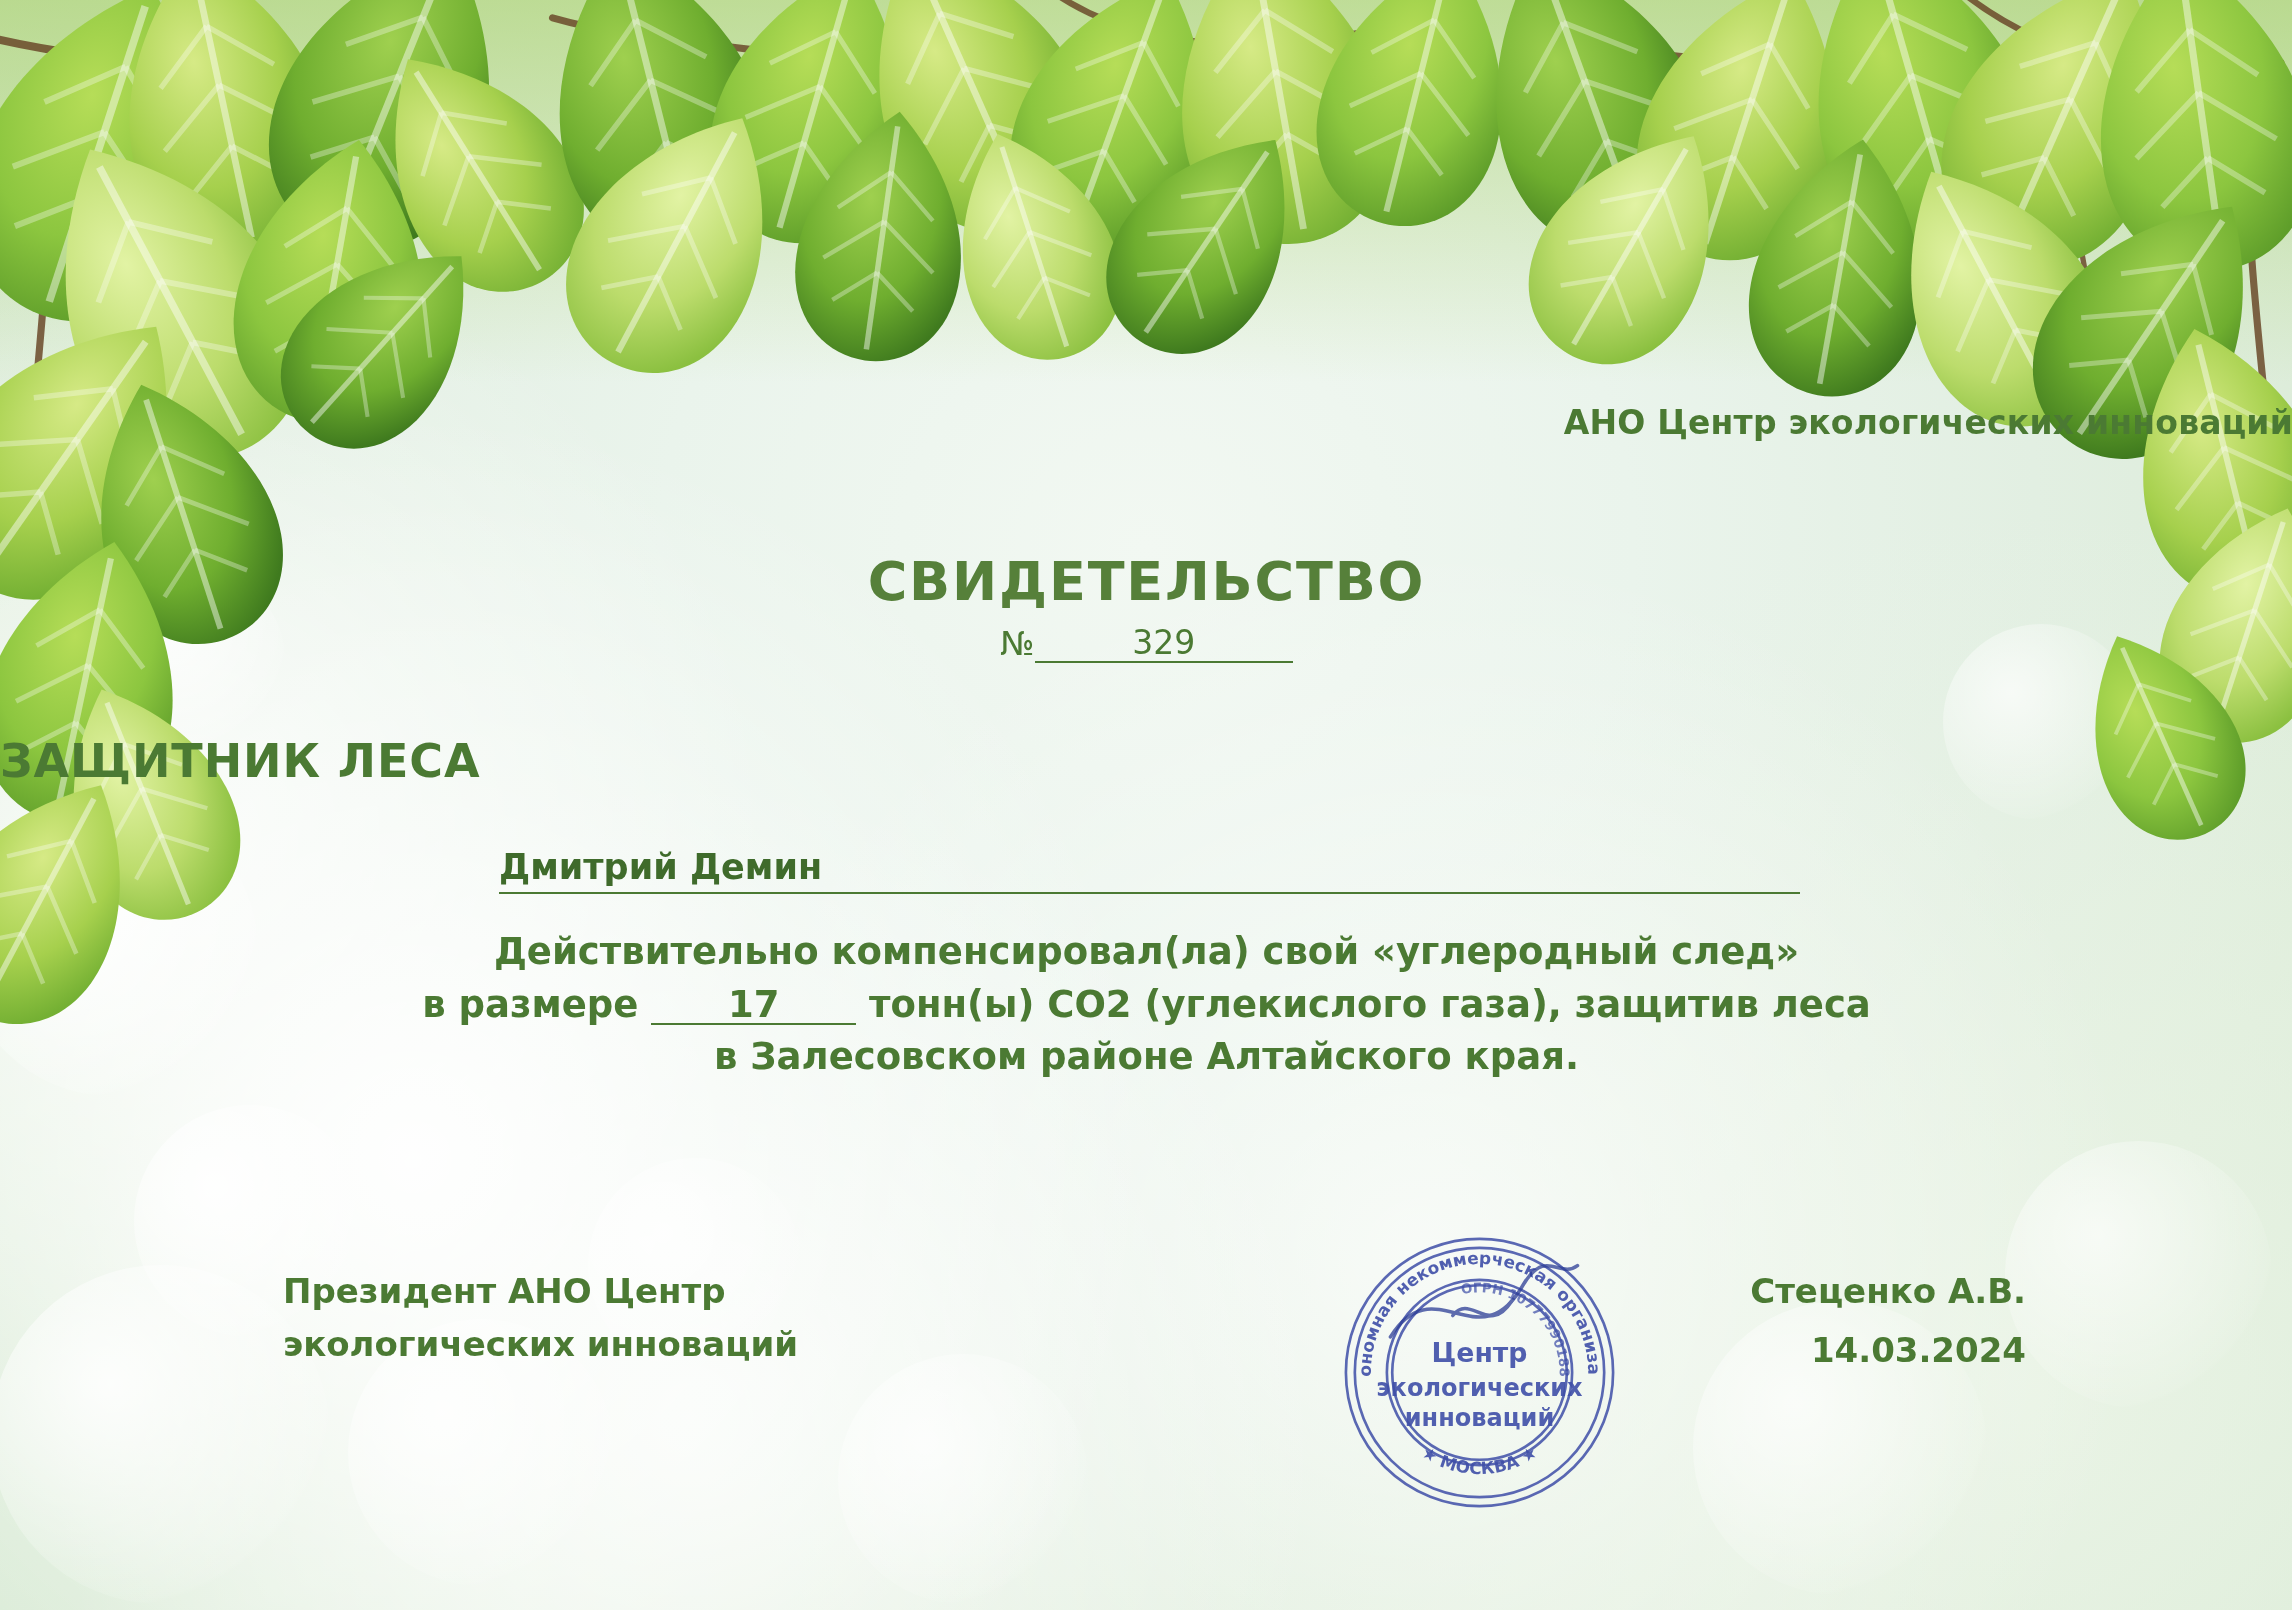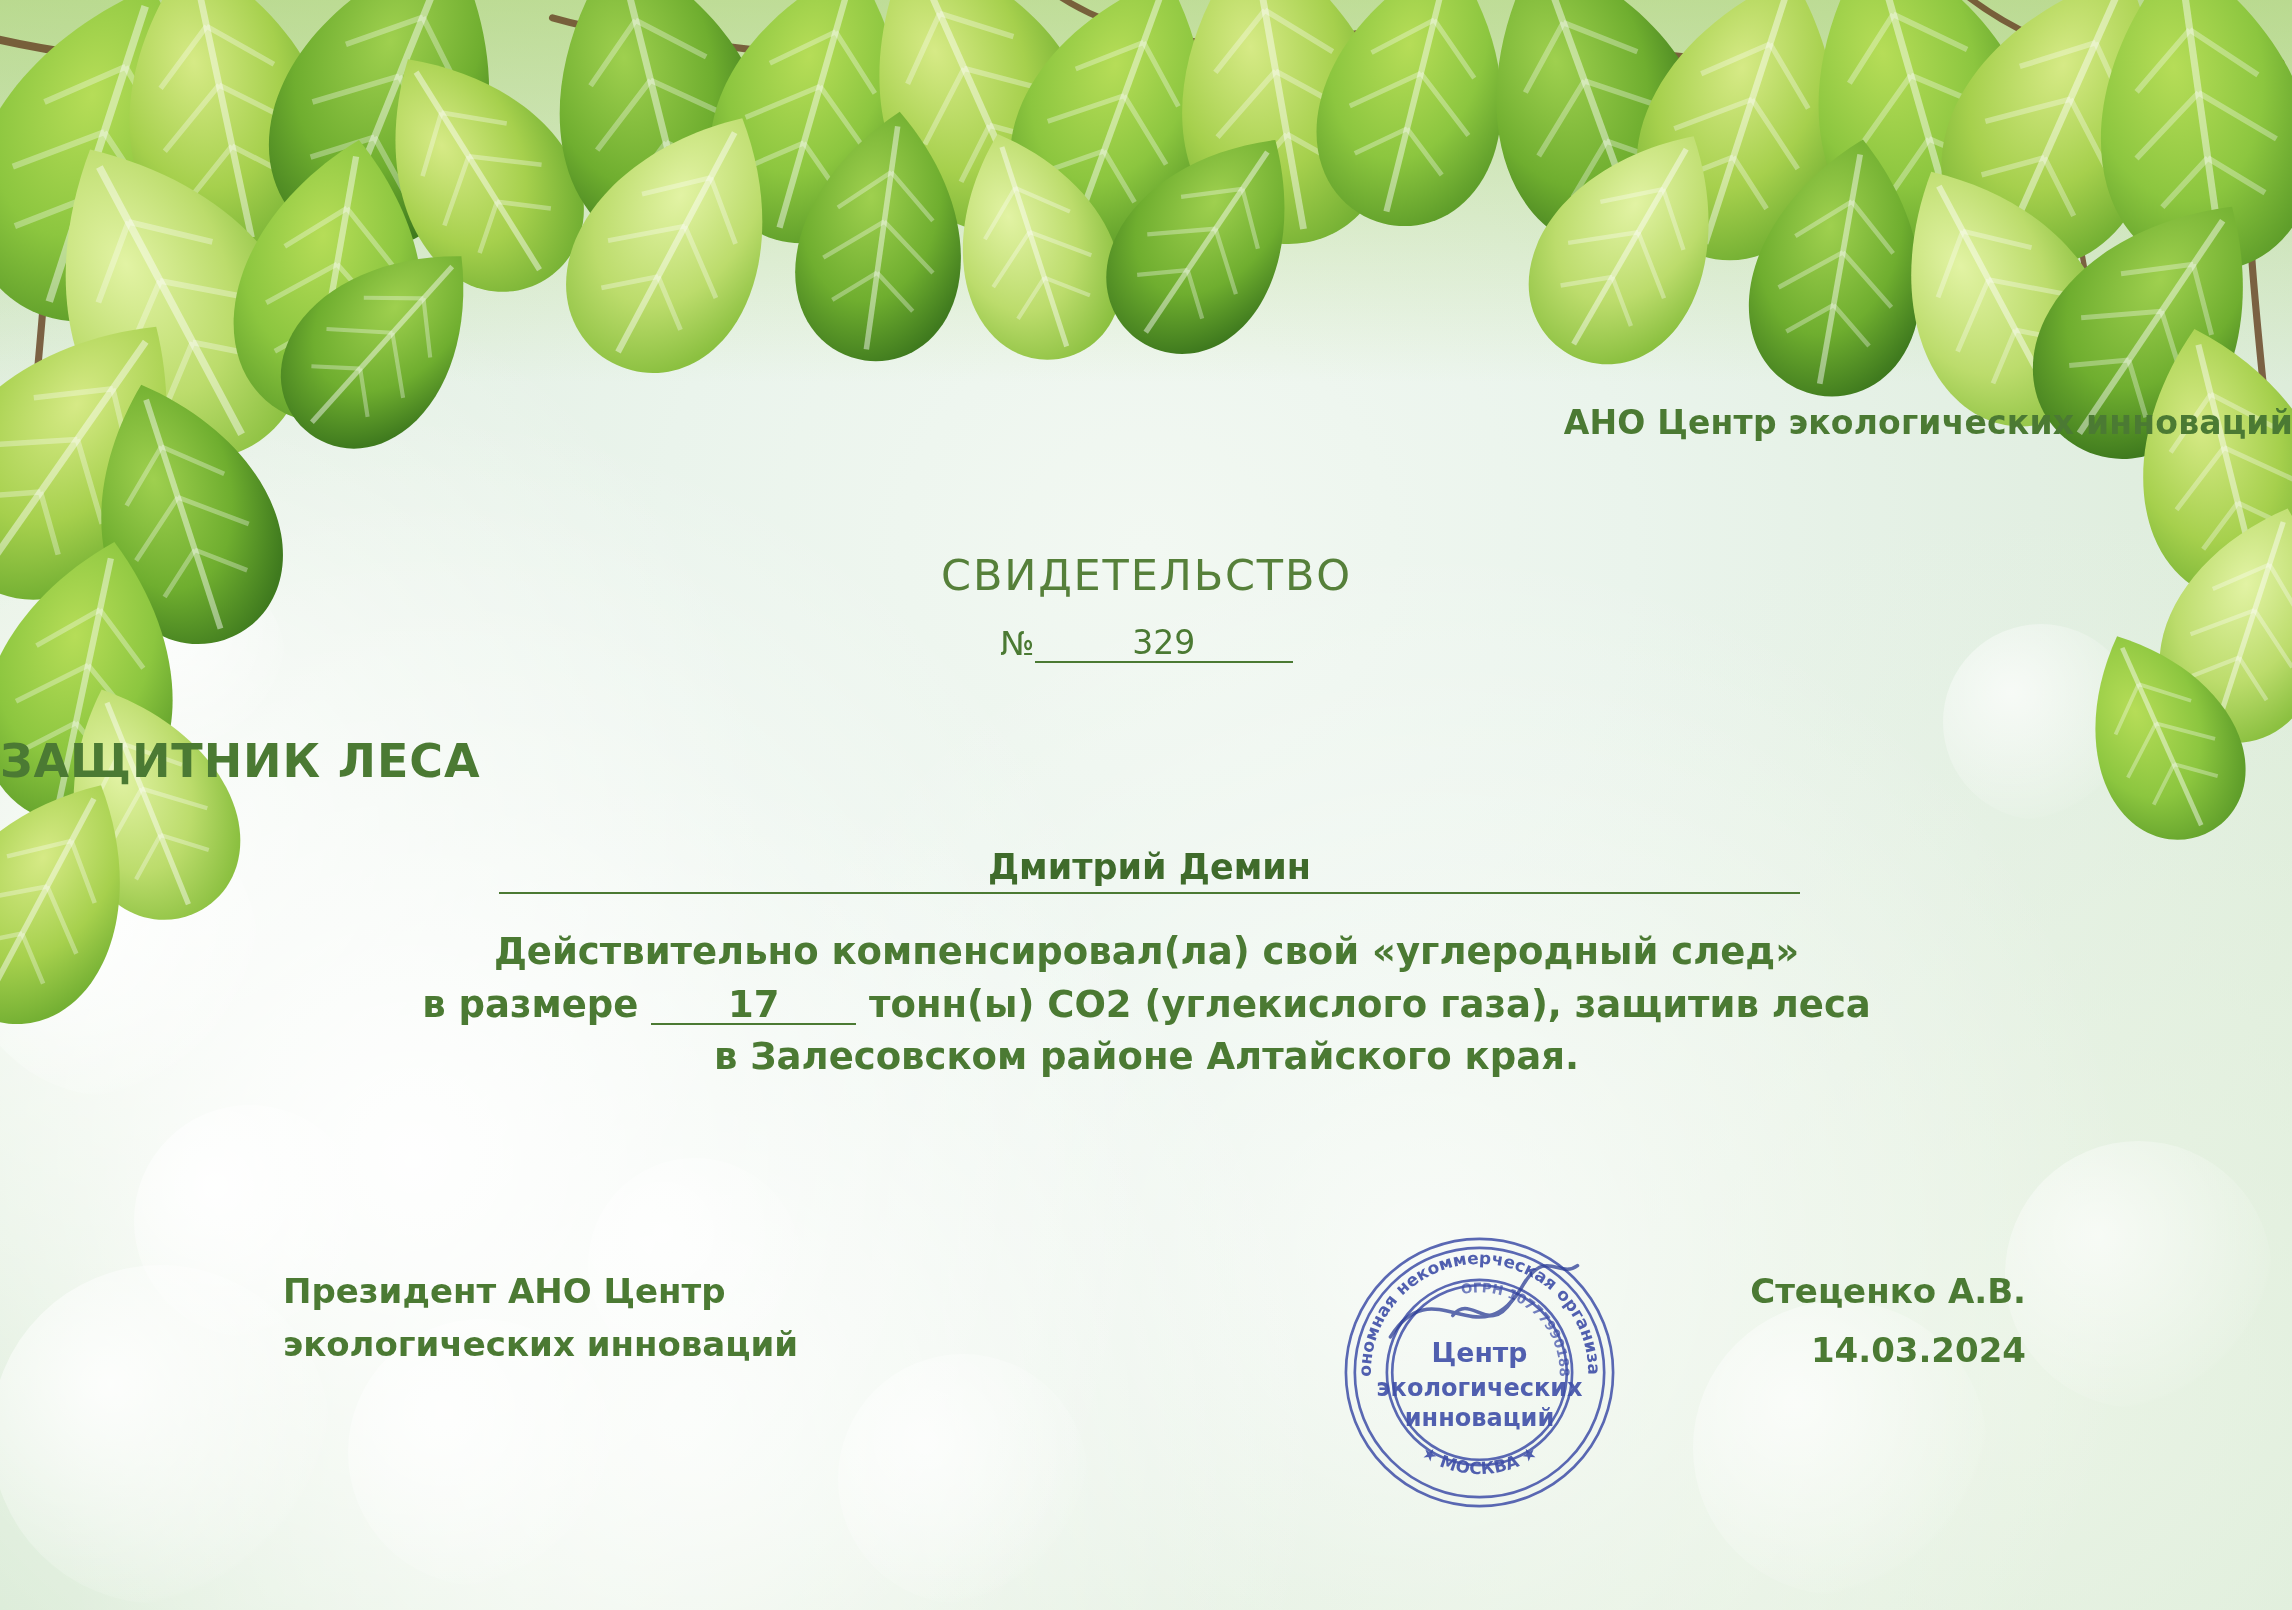--- a/index.html
+++ b/index.html
@@ -62,22 +62,22 @@
     color: #4b7a33;
     letter-spacing: 0.2px;
   }
 
   .main-title {
     position: absolute;
     top: 550px;
     left: 0;
     width: 100%;
     text-align: center;
-    font-size: 43px;
-    font-weight: normal;
+    font-size: 54px;
+    font-weight: bold;
     color: #56803a;
     letter-spacing: 1.8px;
   }
 
   .number-row {
     position: absolute;
     top: 624px;
     left: 0;
     width: 100%;
     text-align: center;
@@ -106,21 +106,21 @@
     font-weight: bold;
     color: #4b7a33;
     letter-spacing: 0.9px;
   }
 
   .recipient-wrap {
     position: absolute;
     top: 848px;
     left: 499px;
     width: 1301px;
-    text-align: center;
+    text-align: left;
   }
   .recipient-name {
     font-size: 35px;
     font-weight: bold;
     color: #3f6b2b;
     line-height: 1.1;
   }
   .recipient-rule {
     margin-top: 5.3px;
     border-bottom: 2.7px solid #4b7a33;

